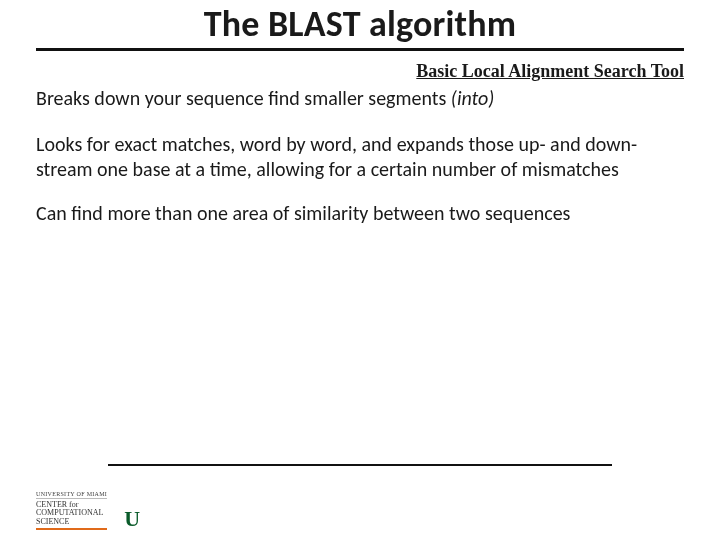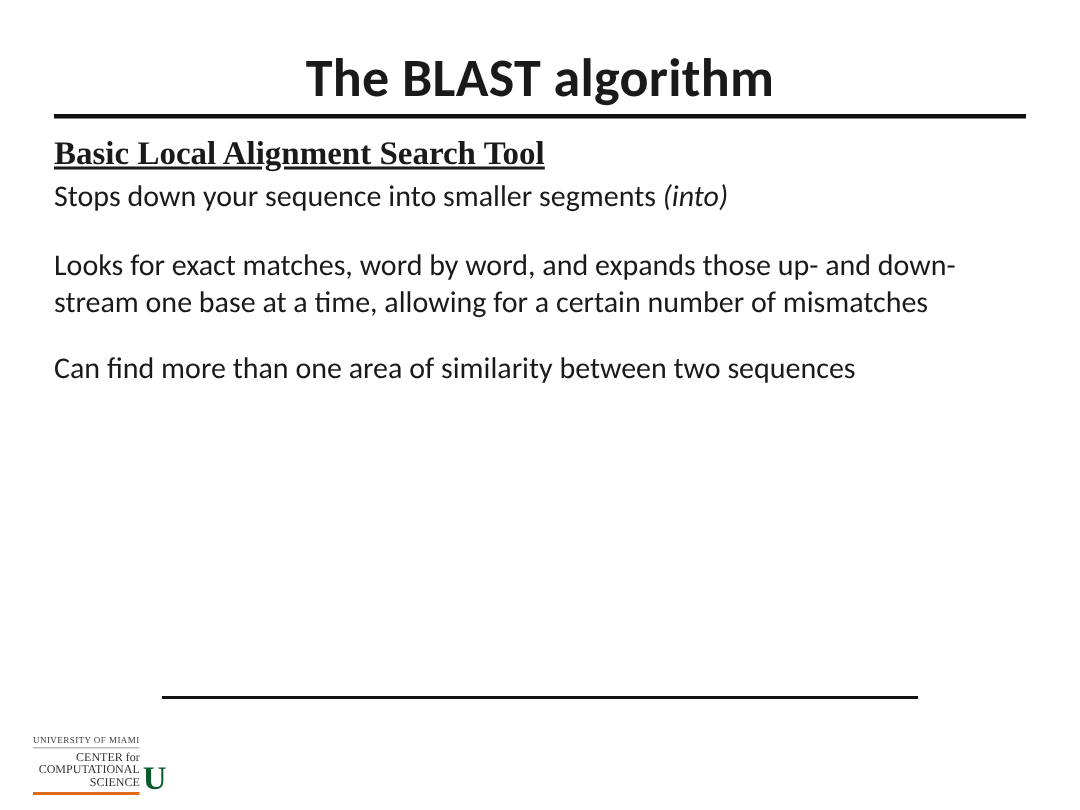--- a/index.html
+++ b/index.html
@@ -1,46 +1,46 @@
 <!DOCTYPE html>
 <html><head>
 <meta charset="utf-8">
 <style>
   * { margin: 0; padding: 0; box-sizing: border-box; }
   html, body { width: 720px; height: 540px; background: #fff; font-family: Calibri, "Segoe UI", Arial, sans-serif; color: #1a1a1a; overflow: hidden; }
   .slide { position: relative; width: 720px; height: 540px; }
-  .title-wrap { padding-top: 30px; }
+  .title-wrap { padding-top: 2px; }
   .title { font-size: 36px; font-weight: 700; text-align: center; letter-spacing: 0.2px; }
   .title-rule { margin: 2px 36px 0 36px; border: 0; border-top: 3px solid #111; }
   .content { padding: 10px 36px 0 36px; }
-  .subtitle { font-family: "Times New Roman", Times, serif; font-size: 22px; font-weight: 700; text-decoration: underline; text-align: left; margin-bottom: 4px; }
+  .subtitle { font-family: "Times New Roman", Times, serif; font-size: 18px; font-weight: 700; text-decoration: underline; text-align: right; margin-bottom: 4px; }
   .para { font-size: 20px; line-height: 1.22; margin-bottom: 20px; }
   .para.first { margin-bottom: 22px; }
   .footer-rule { position: absolute; left: 108px; right: 108px; bottom: 74px; border: 0; border-top: 2px solid #111; }
-  .footer-logo { position: absolute; left: 22px; bottom: 10px; display: flex; align-items: flex-end; gap: 2px; text-align: right; }
+  .footer-logo { position: absolute; left: 36px; bottom: 10px; display: flex; align-items: flex-end; gap: 17px; }
   .logo-u { font-family: Georgia, "Times New Roman", serif; font-size: 22px; font-weight: 900; color: #0a5b2a; line-height: 1; display: inline-flex; align-items: center; }
   .logo-text { display: flex; flex-direction: column; font-family: "Times New Roman", Times, serif; font-size: 8px; line-height: 1.05; color: #333; border-bottom: 2px solid #e06a1a; padding-bottom: 2px; }
   .logo-text .uni { font-size: 6px; letter-spacing: 0.3px; text-transform: uppercase; border-bottom: 1px solid #bbb; margin-bottom: 2px; padding-bottom: 1px; color: #444; }
   .italic { font-style: italic; }
 </style>
 </head>
 <body>
 
 <div class="slide">
 
   <div class="title-wrap">
     <h1 class="title">The BLAST algorithm</h1>
     <hr class="title-rule">
   </div>
 
   <div class="content">
     <div class="subtitle">Basic Local Alignment Search Tool</div>
 
     <div class="para first">
-      <span>Stops down your sequence into smaller segments </span><span class="italic">(into)</span><br>
+      <span>Breaks down your sequence find smaller segments </span><span class="italic">(into)</span><br>
     </div>
 
     <div class="para">Looks for exact matches, word by word, and expands those up- and down- stream one base at a time, allowing for a certain number of mismatches</div>
     <div class="para">Can find more than one area of similarity between two sequences</div>
   </div>
 
   <hr class="footer-rule">
 
   <div class="footer-logo">
     <div class="logo-text">

